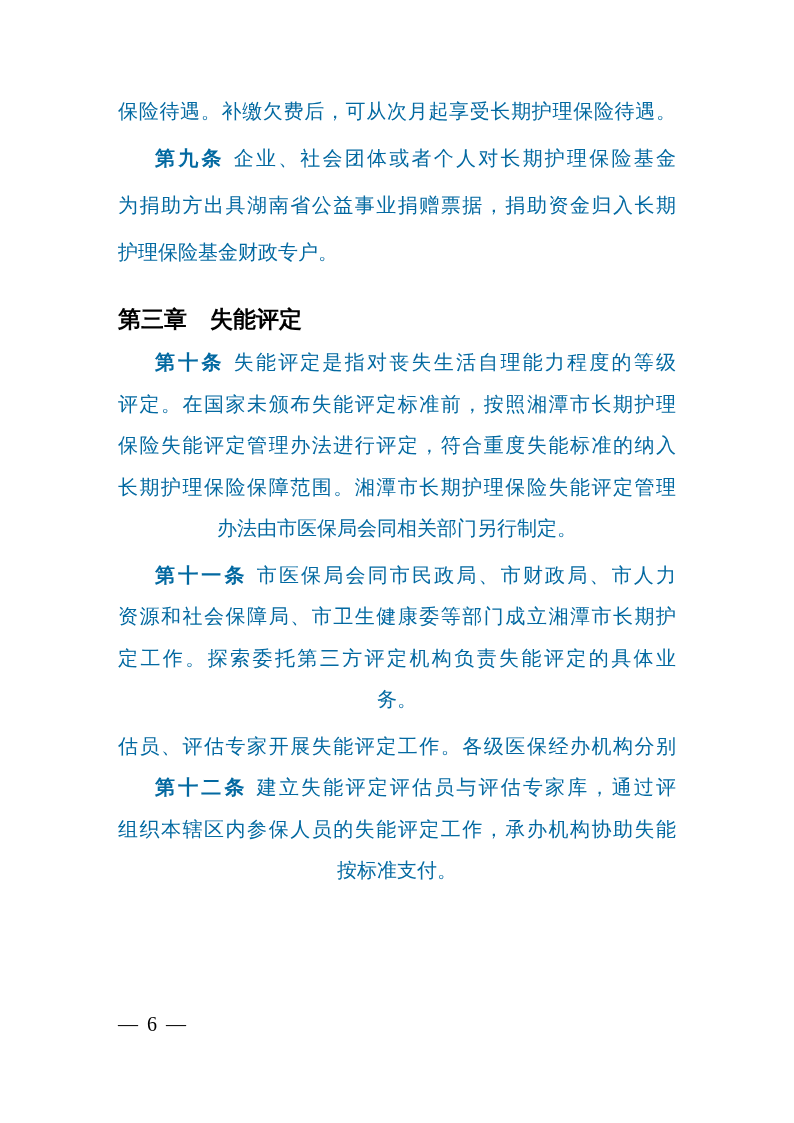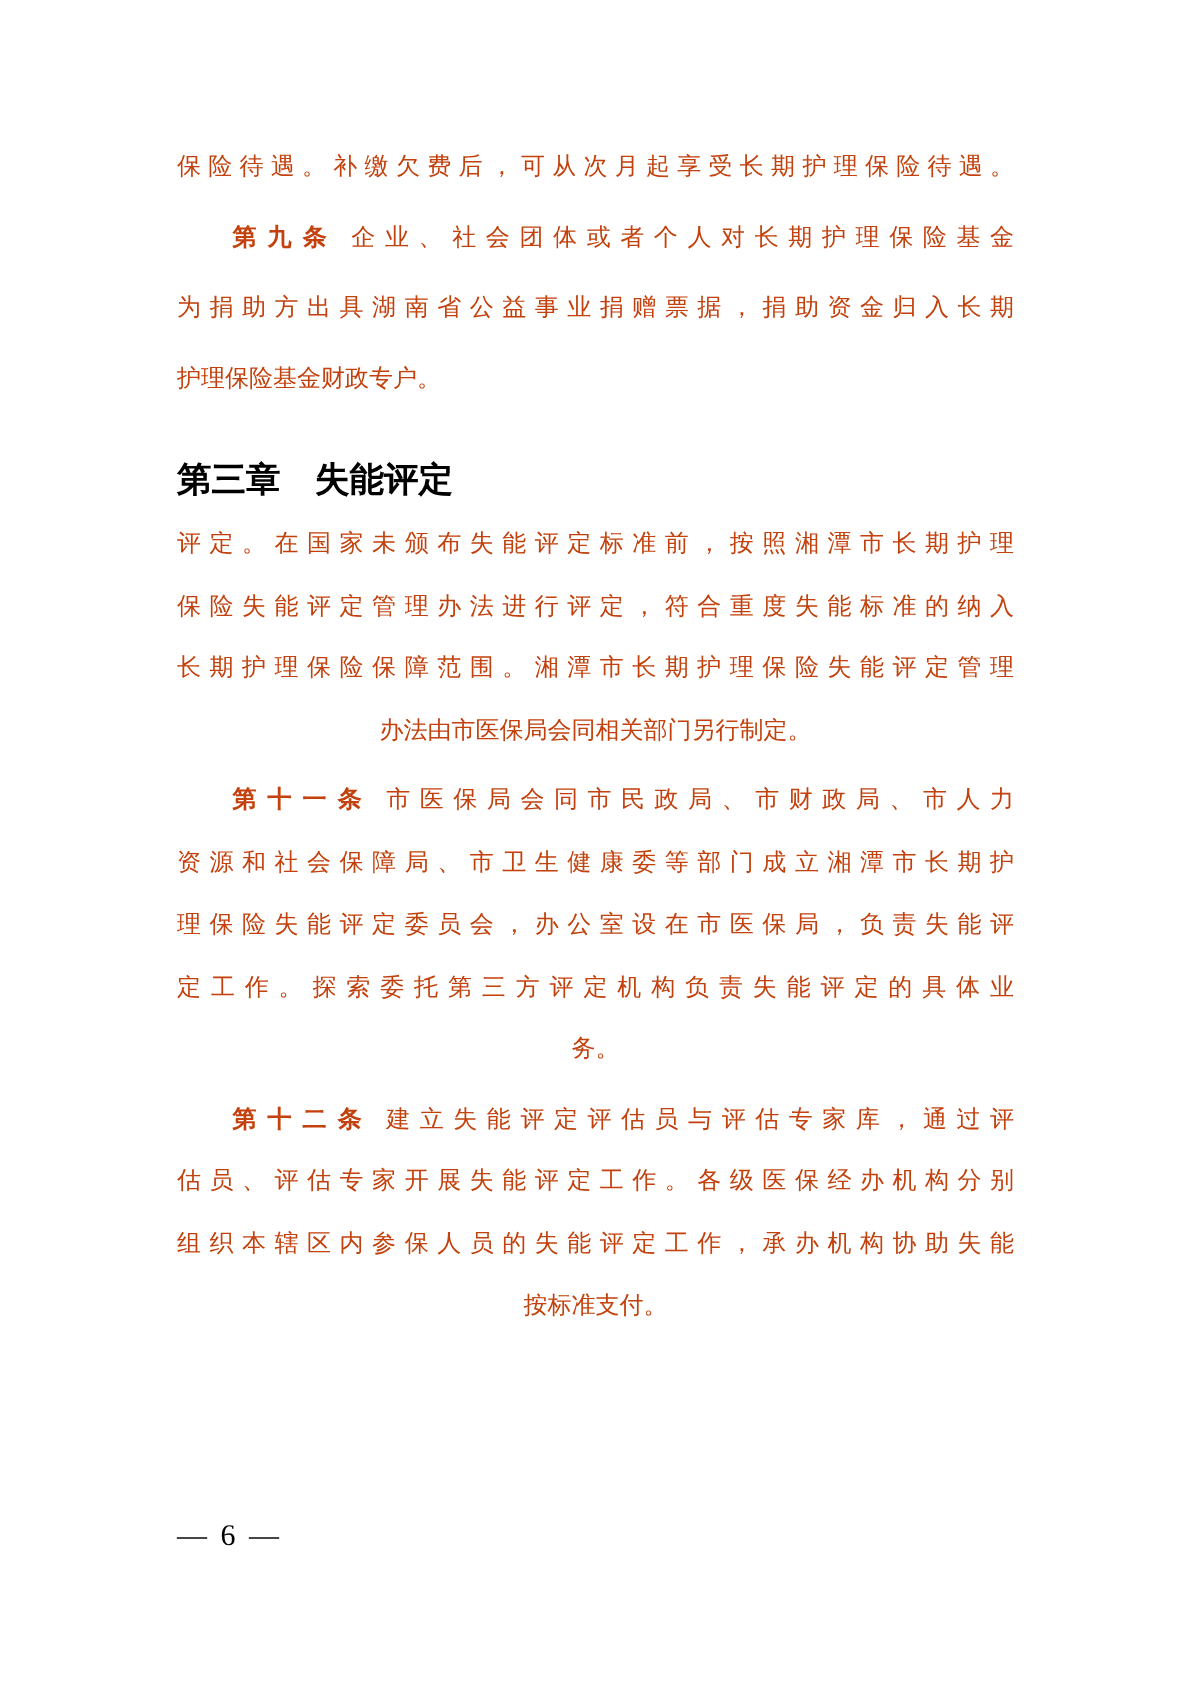--- a/index.html
+++ b/index.html
@@ -16,22 +16,22 @@
     overflow: hidden;
   }
   .content {
     position: absolute;
     left: 118px;
     top: 88px;
     width: 558px;
   }
   .line {
     font-family: "Liberation Serif", "DejaVu Serif", serif;
-    font-size: 16px;
-    color: #c2410c;
+    font-size: 20px;
+    color: #0369a1;
     text-align: justify;
     text-align-last: justify;
   }
   .line.endline {
     text-align: left;
     text-align-last: auto;
   }
   .line.indent {
     text-indent: 37px;
   }
@@ -80,41 +80,43 @@
         </div>
         <div class="line">为捐助方出具湖南省公益事业捐赠票据，捐助资金归入长期</div>
         <div class="line endline">护理保险基金财政专户。</div>
       </div>
     </div>
 
     <h2 class="chapter">第三章　失能评定</h2>
 
     <div class="block-b">
       <div class="para">
+        <div class="line indent">
+          <span class="lead">第十条</span><span>失能评定是指对丧失生活自理能力程度的等级</span>
+        </div>
         <div class="line">评定。在国家未颁布失能评定标准前，按照湘潭市长期护理</div>
         <div class="line">保险失能评定管理办法进行评定，符合重度失能标准的纳入</div>
         <div class="line">长期护理保险保障范围。湘潭市长期护理保险失能评定管理</div>
         <div class="line endline">办法由市医保局会同相关部门另行制定。</div>
       </div>
 
       <div class="para">
         <div class="line indent">
           <span class="lead">第十一条</span><span>市医保局会同市民政局、市财政局、市人力</span>
         </div>
         <div class="line">资源和社会保障局、市卫生健康委等部门成立湘潭市长期护</div>
-        <div class="line">理保险失能评定委员会，办公室设在市医保局，负责失能评</div>
         <div class="line">定工作。探索委托第三方评定机构负责失能评定的具体业</div>
         <div class="line endline">务。</div>
       </div>
 
       <div class="para">
+        <div class="line">估员、评估专家开展失能评定工作。各级医保经办机构分别</div>
         <div class="line indent">
           <span class="lead">第十二条</span><span>建立失能评定评估员与评估专家库，通过评</span>
         </div>
-        <div class="line">估员、评估专家开展失能评定工作。各级医保经办机构分别</div>
         <div class="line">组织本辖区内参保人员的失能评定工作，承办机构协助失能</div>
         <div class="line endline">按标准支付。</div>
       </div>
     </div>
 
   </div>
 
   <div class="page-number">— 6 —</div>
 </div>
 

